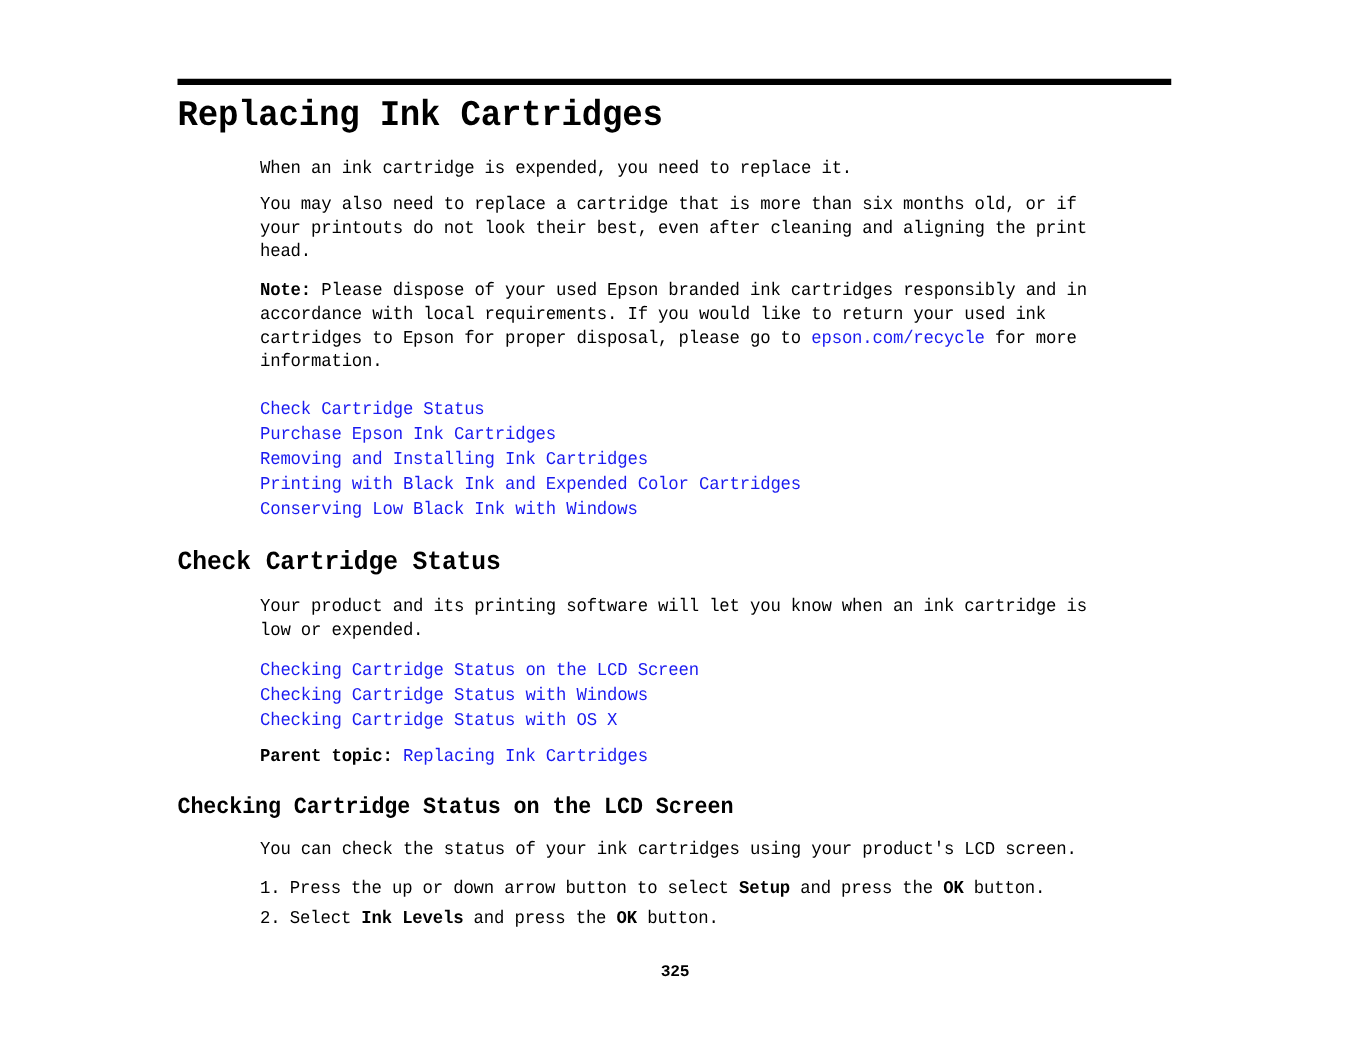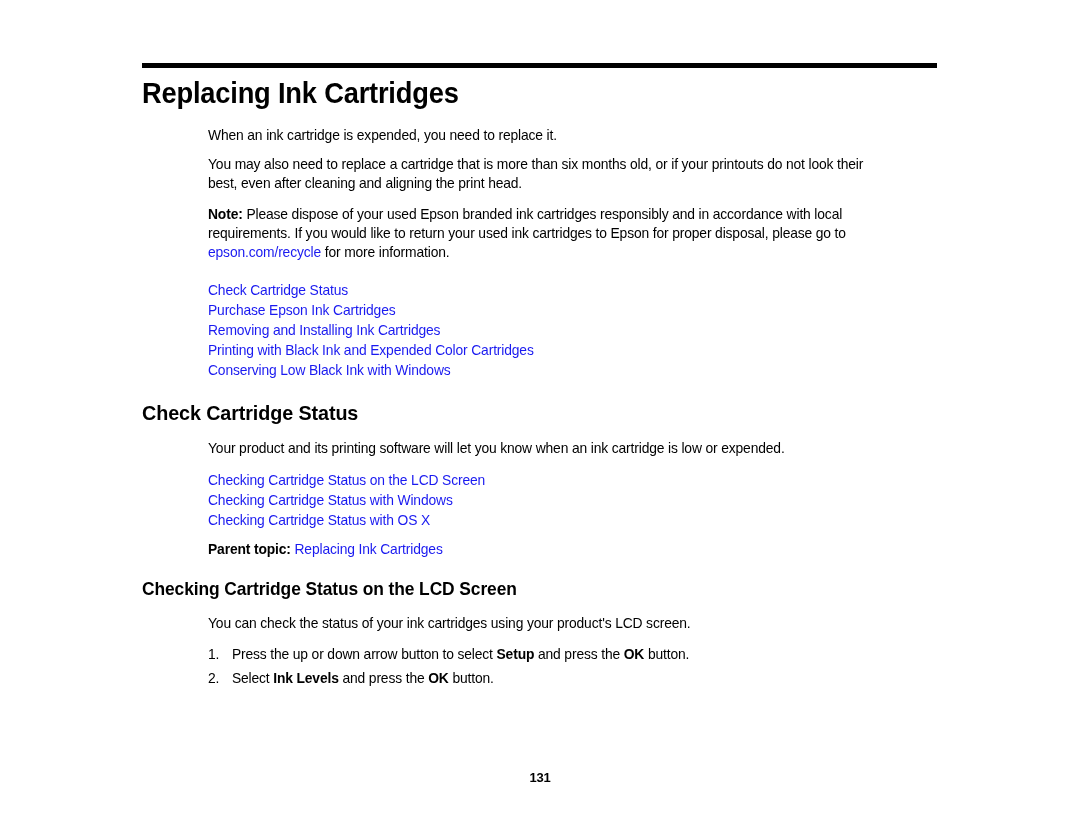--- a/index.html
+++ b/index.html
@@ -16,20 +16,21 @@
     color: #000000;
     overflow: hidden;
   }
 
   .page {
     position: absolute;
     left: 0;
     top: 0;
     width: 1080px;
     height: 744px;
+    font-family: Liberation Mono, monospace;
   }
 
   
   .title-rule {
     position: absolute;
     left: 142px;
     top: 63px;
     width: 795px;
     height: 5px;
     background: #000000;
@@ -245,15 +246,15 @@
           <span class="num">1.</span><span>Press the up or down arrow button to select </span><b>Setup</b><span> and press the </span><b>OK</b><span> button.</span>
         </li>
         <li>
           <span class="num">2.</span><span>Select </span><b>Ink Levels</b><span> and press the </span><b>OK</b><span> button.</span>
         </li>
       </ol>
     </div>
 
   </div>
 
-  <div class="page-number">131</div>
+  <div class="page-number">325</div>
 
 </div>
 
 </body></html>

